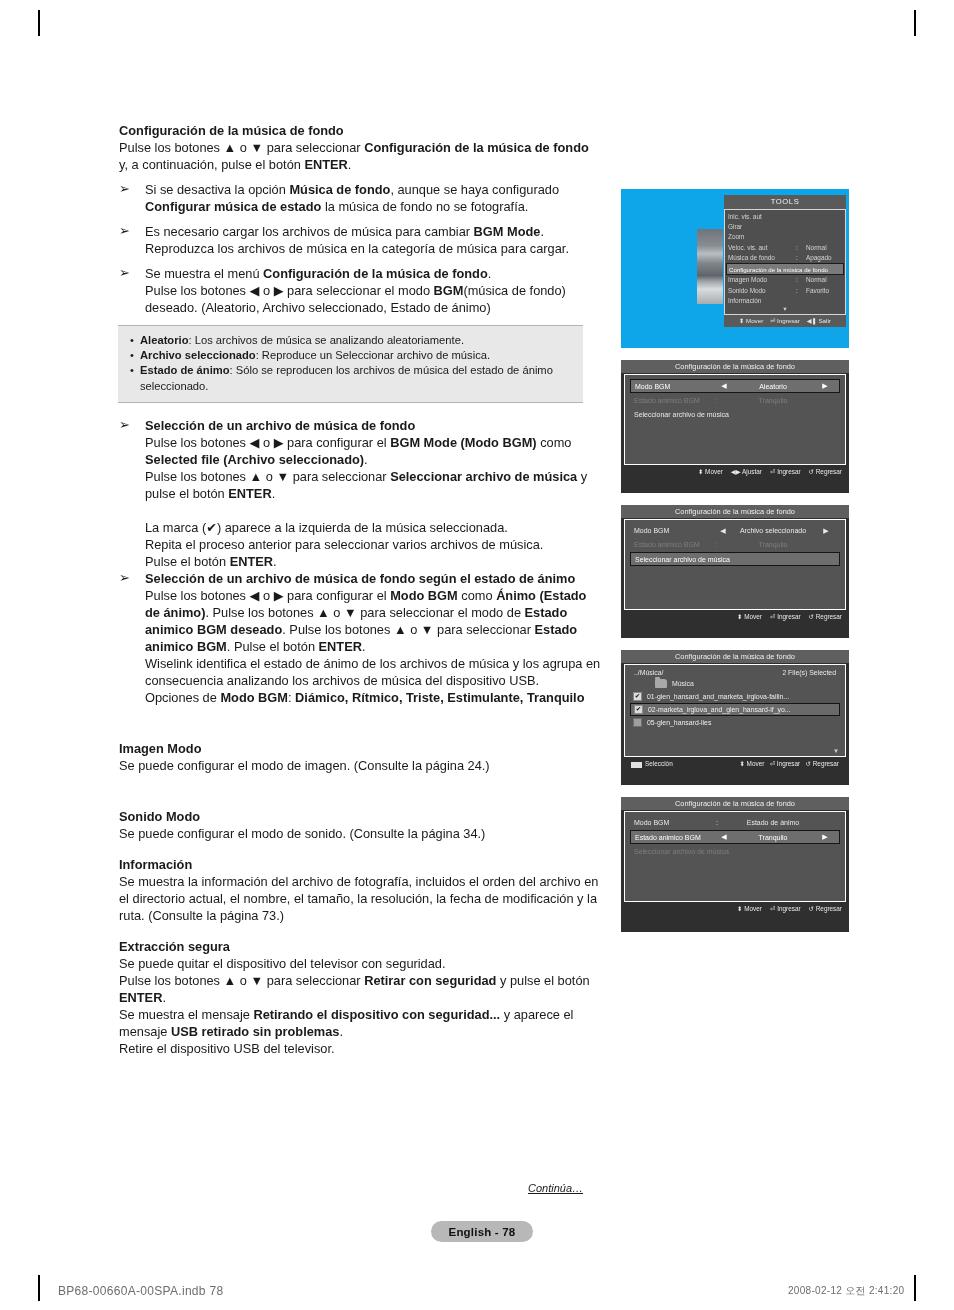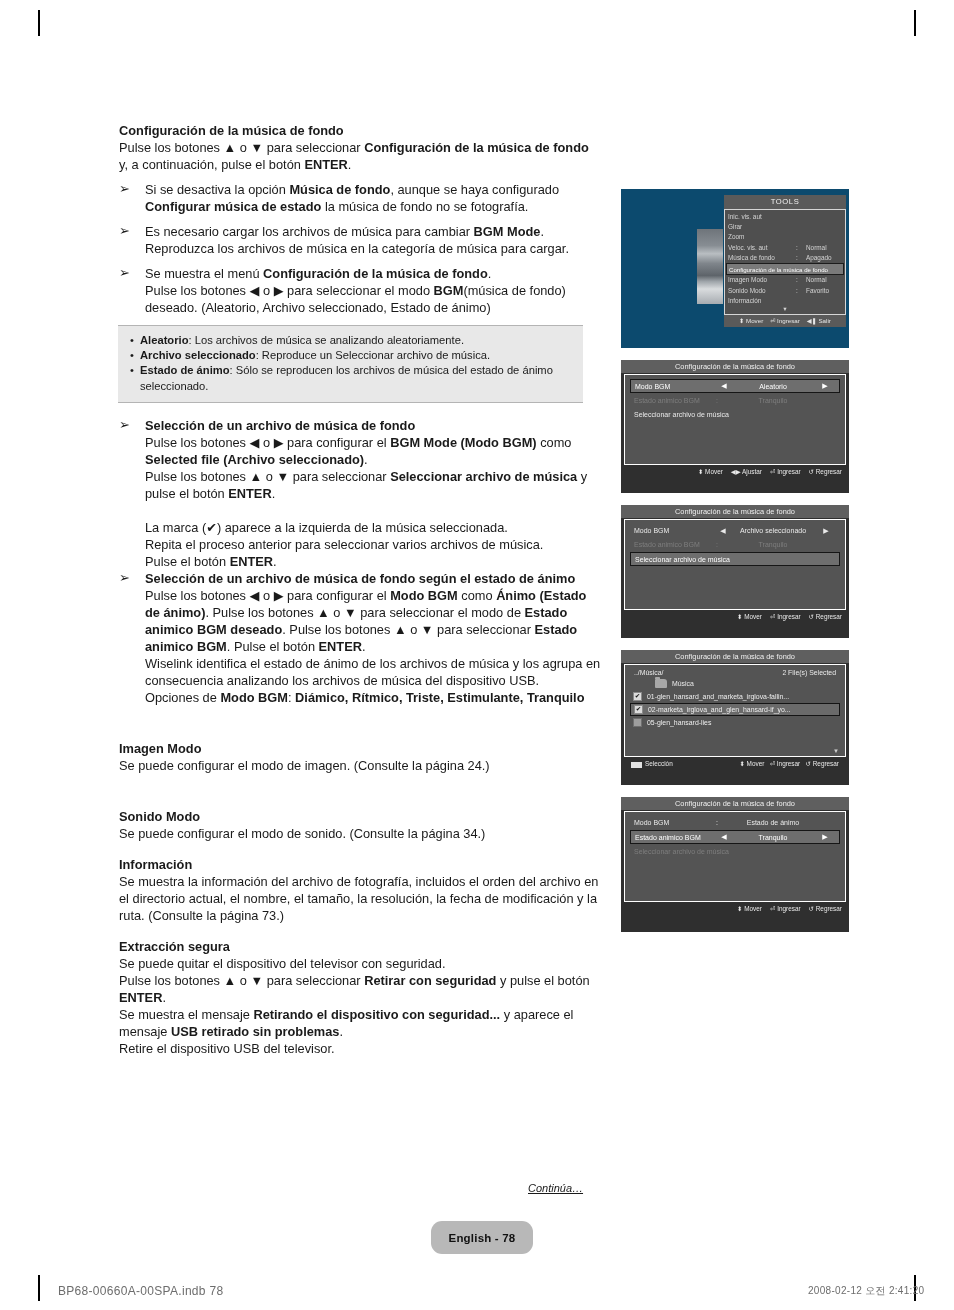--- a/index.html
+++ b/index.html
@@ -89,21 +89,21 @@
     font-style: italic;
     text-decoration: underline;
     color: #1a1a1a;
   }
   
   .page-pill {
     position: absolute;
     left: 431px;
     top: 1221px;
     width: 102px;
-    height: 33px;
+    height: 21px;
     background: #b8b8b8;
     border-radius: 11px;
     color: #111;
     font-size: 11.5px;
     font-weight: bold;
     display: flex;
     align-items: center;
     justify-content: center;
     letter-spacing: 0.2px;
   }
@@ -116,37 +116,36 @@
     color: #6d6d6d;
     letter-spacing: 0.3px;
   }
   .foot-right {
     position: absolute;
     left: 788px;
     top: 1284px;
     font-size: 10px;
     color: #6d6d6d;
     letter-spacing: 0.3px;
-    margin-left: 20px;
   }
 
   
   .panel {
     position: absolute;
     left: 621px;
     background: #2b2b2b;
     box-sizing: border-box;
   }
 
   
   #panel-tools {
     top: 189px;
     width: 228px;
     height: 159px;
-    background: #0c4a6e;
+    background: #0ea5e9;
   }
   .photo-thumb {
     position: absolute;
     left: 76px;
     top: 40px;
     width: 26px;
     height: 75px;
     background: linear-gradient(
       to bottom,
       #6e747a 0%,

